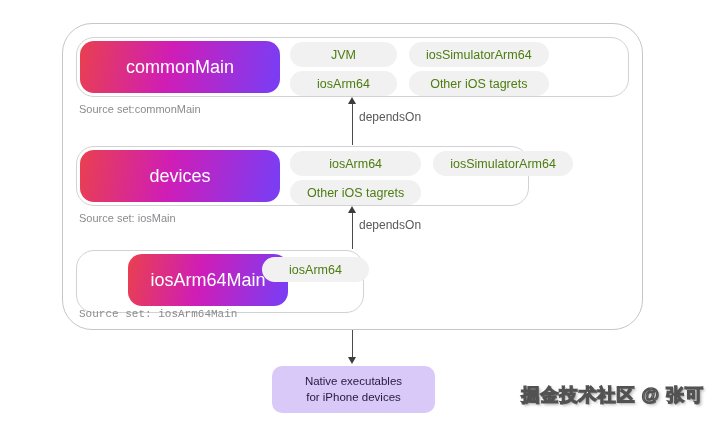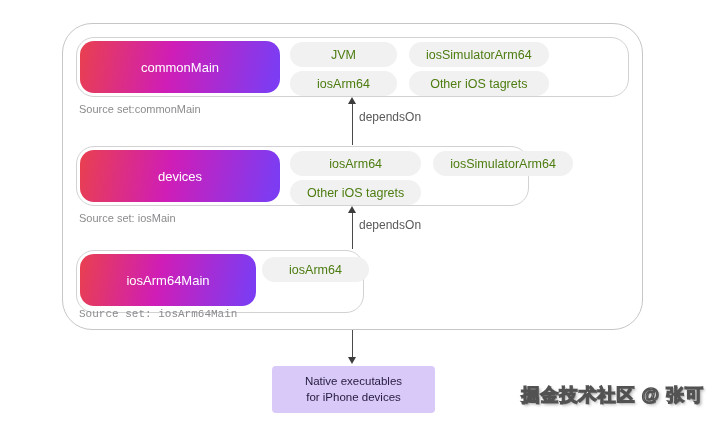--- a/index.html
+++ b/index.html
@@ -24,24 +24,24 @@
   }
   .card-commonmain{left:13px;top:13px;width:553px;height:60px;}
   .card-iosmain{left:13px;top:122px;width:453px;height:60px;}
   .card-iosarm64main{left:13px;top:226px;width:288px;height:63px;}
 
   
   .pill{
     position:absolute;left:3px;top:3px;width:200px;height:52px;
     border-radius:14px;
     background:linear-gradient(101deg,#e9404f 0%,#cf1db7 45%,#7d3cf2 96%);
-    color:#ffffff;font-size:13px;
+    color:#ffffff;font-size:18px;
     display:flex;align-items:center;justify-content:center;
   }
-  .card-iosarm64main .pill{width:176px;}
+  .card-iosarm64main .pill{width:160px;margin-left:48px;}
 
   
   .chips{
     position:absolute;left:213px;top:4px;
     display:grid;grid-template-columns:max-content max-content;
     grid-auto-rows:25px;gap:4px 12px;
   }
   .card-iosarm64main .chips{left:185px;top:6px;}
   .chip{
     background:#f1f1f2;border-radius:13px;min-width:107px;
@@ -66,21 +66,21 @@
   .head-1{top:97px;}
   .head-2{top:206px;}
   .head-down{border-left:4.5px solid transparent;border-right:4.5px solid transparent;border-top:7px solid #3c3c3c;top:357px;}
   .dep-label{position:absolute;left:359px;font-size:12px;color:#59595c;}
   .dep-1{top:110px;}
   .dep-2{top:218px;}
 
   
   .output-box{
     position:absolute;left:272px;top:366px;width:163px;height:47px;
-    background:#d9c9f8;border-radius:4px;
+    background:#d9c9f8;border-radius:10px;
     display:flex;flex-direction:column;align-items:center;justify-content:center;
     color:#241a3e;font-size:11.5px;line-height:1.32;text-align:center;
   }
 
   
   .watermark{
     position:absolute;right:2px;top:383px;
     font-size:18px;font-weight:bold;white-space:nowrap;
     color:#fbfbfb;
     -webkit-text-stroke:1.3px #525252;

